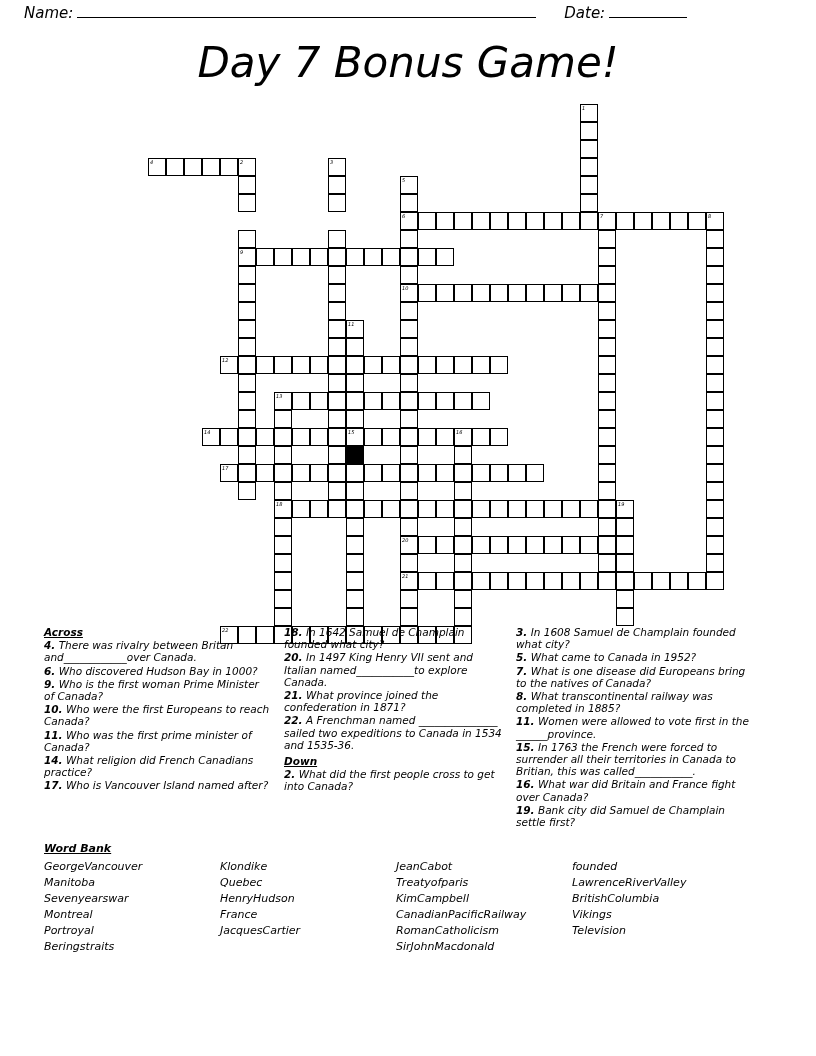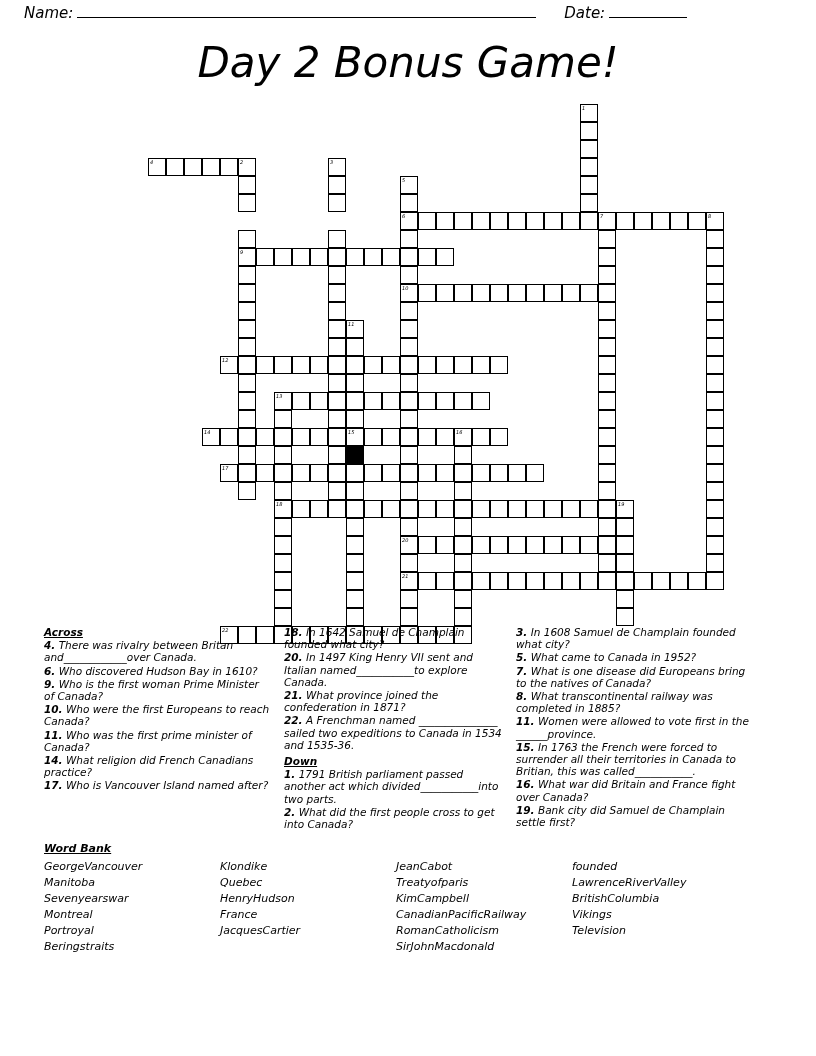--- a/index.html
+++ b/index.html
@@ -143,21 +143,21 @@
 
 <div class="page">
 
   <div class="namerow">
     <span class="lbl">Name:</span>
     <span class="rule rule-name"></span>
     <span class="lbl date-lbl">Date:</span>
     <span class="rule rule-date"></span>
   </div>
 
-  <div class="title">Day 2 Bonus Game!</div>
+  <div class="title">Day 7 Bonus Game!</div>
 
   <div id="grid-wrap">
       <div class="cell" style="left: 432px; top: 0px;">
         <span class="num">1</span>
       </div>
       <div class="cell" style="left: 432px; top: 18px;"></div>
       <div class="cell" style="left: 432px; top: 36px;"></div>
       <div class="cell" style="left: 0px; top: 54px;">
         <span class="num">4</span>
       </div>
@@ -485,35 +485,34 @@
       <div class="cell" style="left: 252px; top: 522px;"></div>
       <div class="cell" style="left: 270px; top: 522px;"></div>
       <div class="cell" style="left: 288px; top: 522px;"></div>
       <div class="cell" style="left: 306px; top: 522px;"></div>
     </div>
 
   <div class="clues">
     <div class="clue-col c1">
       <div class="section-head">Across</div>
       <div class="clue"><b>4.</b> <span>There was rivalry between Britan and____________over Canada.</span></div>
-      <div class="clue"><b>6.</b> <span>Who discovered Hudson Bay in 1610?</span></div>
+      <div class="clue"><b>6.</b> <span>Who discovered Hudson Bay in 1000?</span></div>
       <div class="clue"><b>9.</b> <span>Who is the first woman Prime Minister of Canada?</span></div>
       <div class="clue"><b>10.</b> <span>Who were the first Europeans to reach Canada?</span></div>
       <div class="clue"><b>11.</b> <span>Who was the first prime minister of Canada?</span></div>
       <div class="clue"><b>14.</b> <span>What religion did French Canadians practice?</span></div>
       <div class="clue"><b>17.</b> <span>Who is Vancouver Island named after?</span></div>
     </div>
 
     <div class="clue-col c2">
       <div class="clue"><b>18.</b> <span>In 1642 Samuel de Champlain founded what city?</span></div>
       <div class="clue"><b>20.</b> <span>In 1497 King Henry VII sent and Italian named___________to explore Canada.</span></div>
       <div class="clue"><b>21.</b> <span>What province joined the confederation in 1871?</span></div>
       <div class="clue"><b>22.</b> <span>A Frenchman named _______________ sailed two expeditions to Canada in 1534 and 1535-36.</span></div>
       <div class="section-head" style="margin-top:4px;">Down</div>
-      <div class="clue"><b>1.</b> <span>1791 British parliament passed another act which divided___________into two parts.</span></div>
       <div class="clue"><b>2.</b> <span>What did the first people cross to get into Canada?</span></div>
     </div>
 
     <div class="clue-col c3">
       <div class="clue"><b>3.</b> <span>In 1608 Samuel de Champlain founded what city?</span></div>
       <div class="clue"><b>5.</b> <span>What came to Canada in 1952?</span></div>
       <div class="clue"><b>7.</b> <span>What is one disease did Europeans bring to the natives of Canada?</span></div>
       <div class="clue"><b>8.</b> <span>What transcontinental railway was completed in 1885?</span></div>
       <div class="clue"><b>11.</b> <span>Women were allowed to vote first in the ______province.</span></div>
       <div class="clue"><b>15.</b> <span>In 1763 the French were forced to surrender all their territories in Canada to Britian, this was called___________.</span></div>

